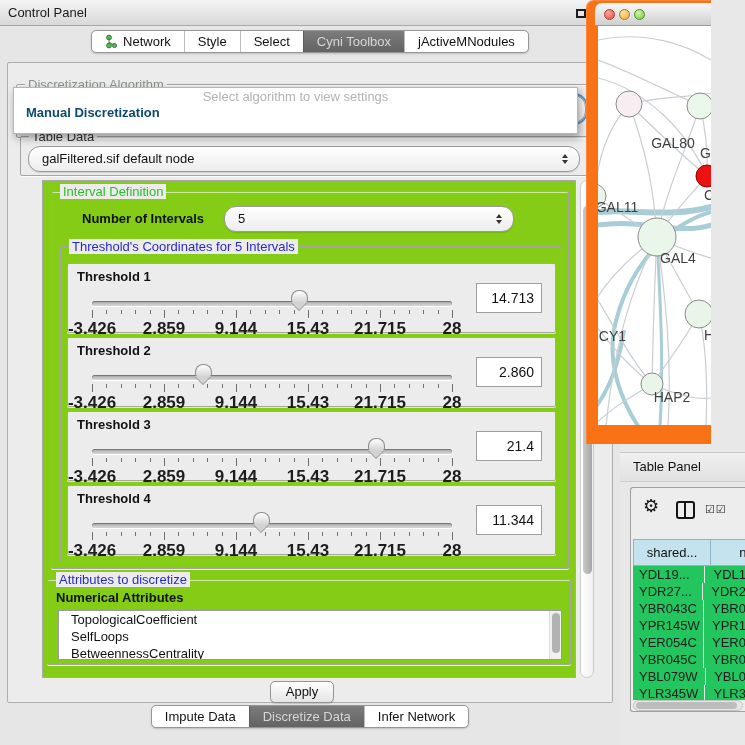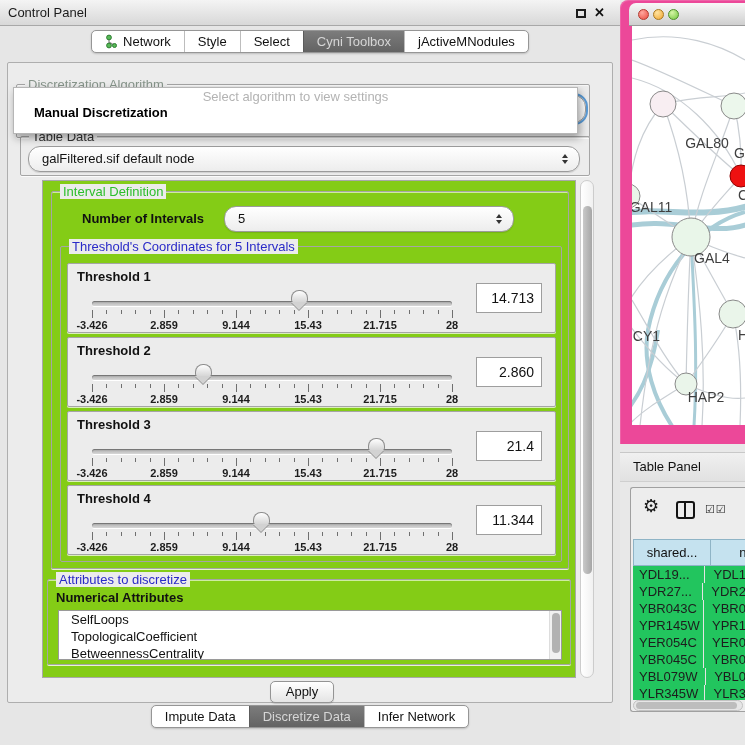--- a/index.html
+++ b/index.html
@@ -46,21 +46,21 @@
   .arrows .dn { border-top:4px solid #333; }
 
   
   .alg-combo { left:470px; top:95px; width:116px; height:28px; outline:2px solid #5b9bd5;
     outline-offset:0px; border-radius:12px; }
 
   
   .popup { position:absolute; left:13px; top:87px; width:565px; height:47px; background:#fff;
     border:1px solid #b6b6b6; box-shadow:2px 4px 8px rgba(0,0,0,.35); z-index:50; }
   .popup .hint { text-align:center; font-size:13px; color:#b3b3b3; height:16px; line-height:16px; margin-top:1px; }
-  .popt { font-size:13px; height:15px; line-height:15px; padding-left:20px; color:#000000; white-space:nowrap; }
+  .popt { font-size:13px; height:15px; line-height:15px; padding-left:12px; color:#0c4a6e; white-space:nowrap; }
   .popt.bold { font-weight:bold; }
 
   
   .viewport { position:absolute; left:42px; top:180px; width:534px; height:498px;
     border:1px solid #a8a8a8; background:#84cc16; }
   .vscroll { position:absolute; left:580px; top:180px; width:14px; height:498px;
     background:linear-gradient(to right,#ffffff,#f1f1f1); border:1px solid #cccccc; border-radius:7px; }
   .vthumb { position:absolute; left:2px; top:25px; width:9px; height:368px;
     background:linear-gradient(to right,#c9c9c9,#a6a6a6); border-radius:5px; }
 
@@ -80,41 +80,41 @@
   .thumb .cap { position:absolute; top:0; left:0; width:17px; height:12px; border:1px solid #8d8d8d;
     border-bottom:none; border-radius:8px 8px 2px 2px; background:linear-gradient(#fefefe,#d6d6d6); }
   .thumb .pt { position:absolute; top:12px; left:0; width:0; height:0;
     border-left:8.5px solid transparent; border-right:8.5px solid transparent;
     border-top:8px solid #d2d2d2; filter:drop-shadow(0 1px 0 #8d8d8d); }
   .ticks { position:absolute; left:0; top:46px; width:100%; height:9px; }
   .ticks i { position:absolute; width:1px; background:#6f6f6f; top:0; }
   .ticks i.maj { height:8px; }
   .ticks i.min { height:4px; }
   .ticklabs { position:absolute; left:0; top:55px; width:100%; height:12px; }
-  .ticklabs span { position:absolute; transform:translateX(-50%); font-size:11px; font-weight:bold; color:#1d1d1d; }
+  .ticklabs span { position:absolute; transform:translateX(-50%); font-size:17px; font-weight:bold; color:#1d1d1d; }
   .tval { position:absolute; left:408px; top:19px; width:66px; height:30px; background:#fff;
     border:1px solid #9e9e9e; font-size:14px; line-height:28px; text-align:right; padding-right:7px; color:#111; }
 
   
   .attr-group { left:4px; top:398px; width:524px; height:86px; }
   .numattr { position:absolute; left:8px; top:10px; font-size:13px; font-weight:bold; color:#111; }
   .listbox { position:absolute; left:10px; top:30px; width:504px; height:50px; background:#fff;
     border:1px solid #9a9a9a; overflow:hidden; }
   .litem { font-size:13px; height:17px; line-height:17px; padding-left:12px; color:#111; white-space:nowrap; }
   .lb-scroll { position:absolute; right:0; top:0; width:12px; height:100%; background:#f1f1f1; border-left:1px solid #ddd; }
   .lb-thumb { position:absolute; left:2px; top:2px; width:8px; height:40px; background:#b2b2b2; border-radius:4px; }
 
   .applybtn { position:absolute; left:270px; top:681px; width:64px; height:22px; border:1px solid #949494;
     border-radius:5px; background:linear-gradient(#ffffff,#e4e4e4); font-size:13px; text-align:center;
     line-height:20px; color:#111; box-shadow:0 1px 1px rgba(0,0,0,.15); }
 
   .bottom-tabrow { position:absolute; left:0; top:705px; width:620px; display:flex; justify-content:center; }
 
   
-  #nw { position:absolute; left:620px; top:0; width:125px; height:444px; background:#ec4899;
+  #nw { position:absolute; left:586px; top:0; width:125px; height:444px; background:#f97316;
     border-top-left-radius:8px; box-shadow:inset 1px 1px 0 rgba(255,255,255,.15); }
   .nw-titlebar { position:absolute; left:9px; top:3px; width:116px; height:23px;
     background:linear-gradient(#f8f8f8,#cfcfcf); border-top-left-radius:7px; border-bottom:1px solid #9a9a9a; }
   .tl { position:absolute; top:6px; width:11px; height:11px; border-radius:50%; }
   .tl.red    { left:9px;  background:radial-gradient(circle at 35% 30%, #ffa79e,#ea4b3f); border:1px solid #b13a30; }
   .tl.yellow { left:24px; background:radial-gradient(circle at 35% 30%, #ffe3a0,#f0a630); border:1px solid #aa781f; }
   .tl.green  { left:39px; background:radial-gradient(circle at 35% 30%, #d6f5a6,#72c73e); border:1px solid #4e8d2a; }
   .nw-canvas { position:absolute; left:12px; top:26px; width:113px; height:399px; background:#fff; overflow:hidden; }
   .nw-canvas svg { display:block; }
 
@@ -406,22 +406,22 @@
             </div>
           </div>
       </div>
     </div>
 
     <div class="group attr-group">
       <span class="legend blue">Attributes to discretize</span>
       <span class="numattr">Numerical Attributes</span>
       <div class="listbox">
         <div>
+            <div class="litem">TopologicalCoefficient</div>
             <div class="litem">SelfLoops</div>
-            <div class="litem">TopologicalCoefficient</div>
             <div class="litem">BetweennessCentrality</div>
           </div>
         <div class="lb-scroll">
             <div class="lb-thumb"></div>
           </div>
       </div>
     </div>
   </div>
   <div class="vscroll">
     <div class="vthumb"></div>

